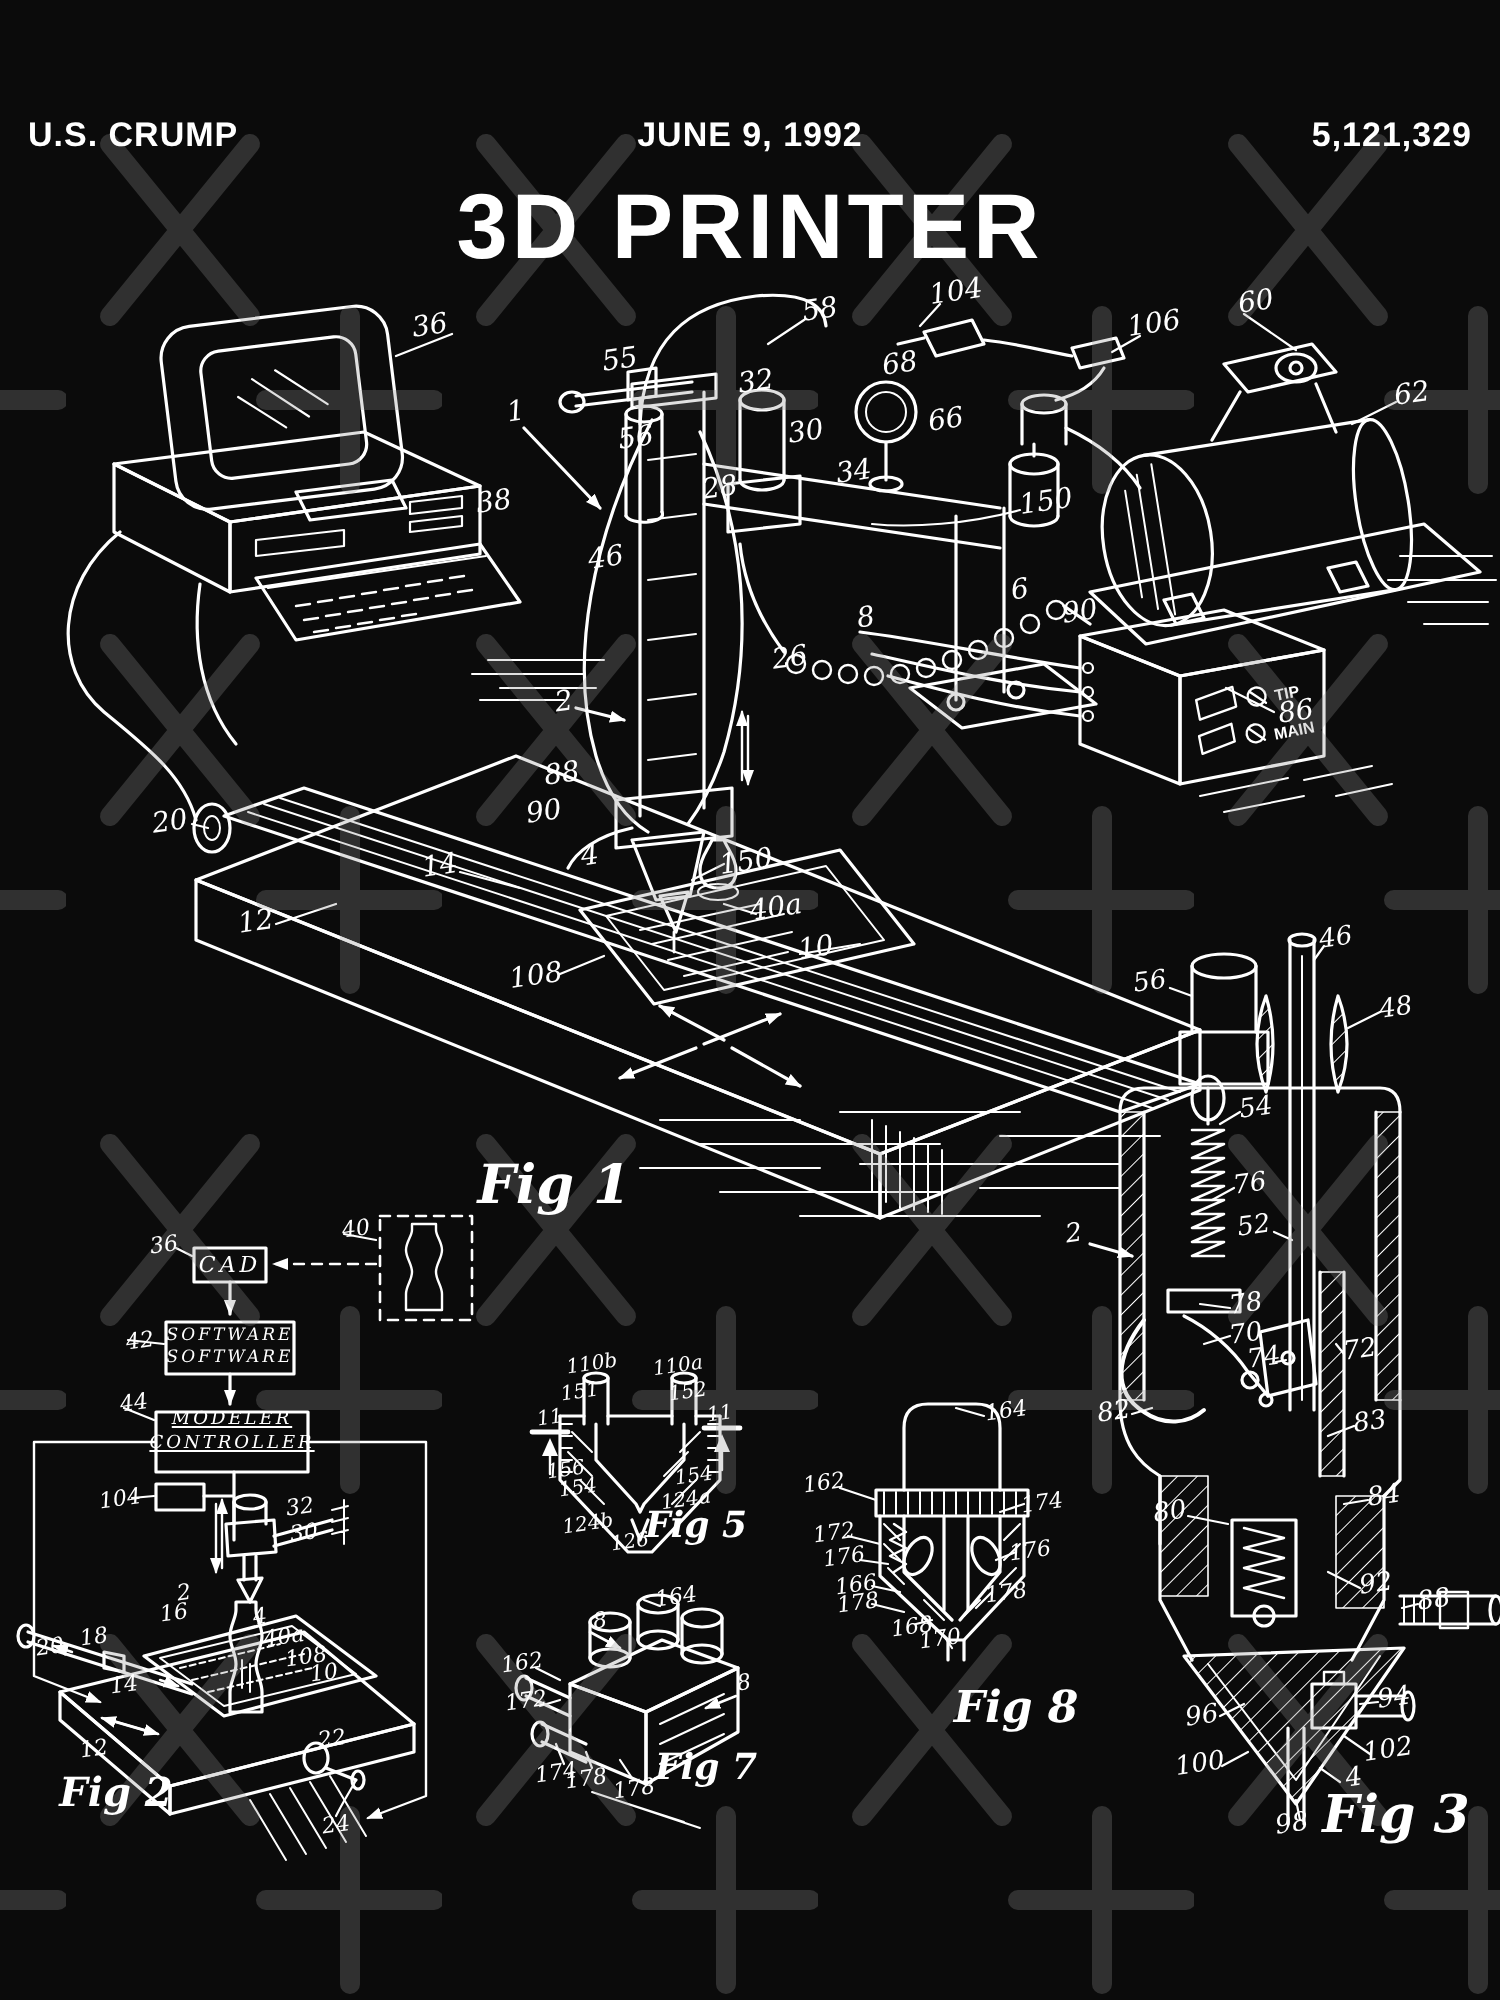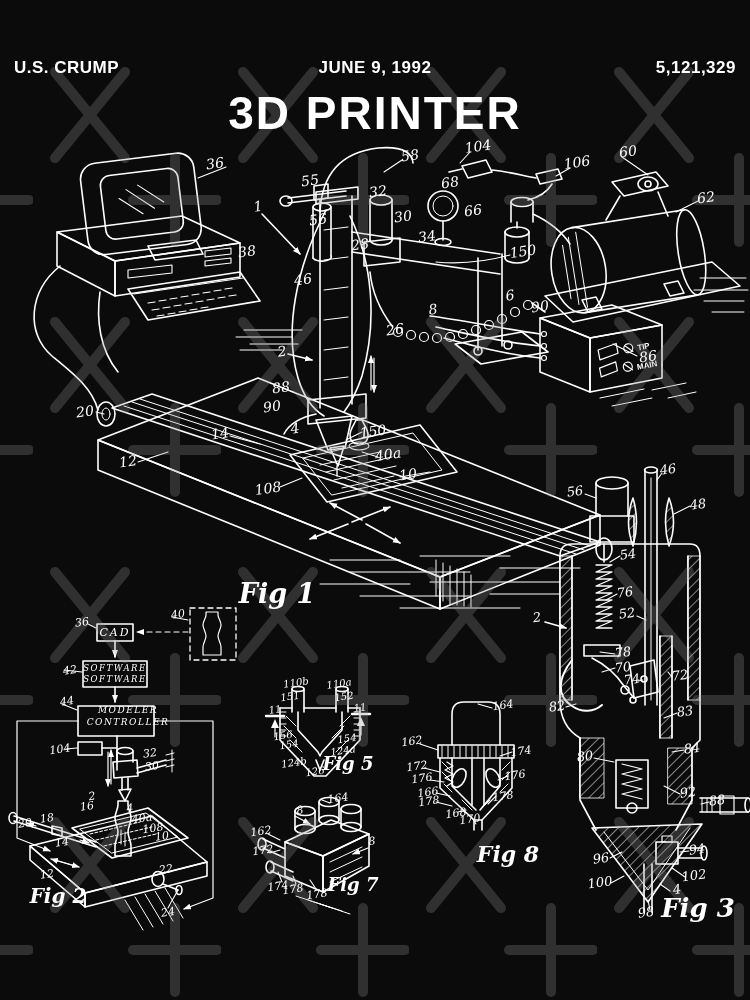--- a/index.html
+++ b/index.html
@@ -369,21 +369,21 @@
   <div class="hdr hdr-right">5,121,329</div>
   <div class="title">3D PRINTER</div>
 
   <div class="fbox" style="left:97px;top:624px;width:36px;height:17px;font-size:11px;letter-spacing:2px;">
     <span>CAD</span>
   </div>
   <div class="fbox" style="left:83px;top:661px;width:64px;height:26px;font-size:8.5px;letter-spacing:1.5px;line-height:1.25;">
     <span>SOFTWARE</span>
     <span>SOFTWARE</span>
   </div>
-  <div class="fbox" style="left:90px;top:706px;width:76px;height:22px;font-size:9px;letter-spacing:1.5px;line-height:1.3;">
+  <div class="fbox" style="left:78px;top:706px;width:76px;height:22px;font-size:9px;letter-spacing:1.5px;line-height:1.3;text-decoration:underline;">
     <span>MODELER</span>
     <span>CONTROLLER</span>
   </div>
 
 </div>
 
 <div id="labels-layer">
       <span class="ref" style="left: 215px; top: 164px; font-size: 14px;">36</span>
       <span class="ref" style="left: 258px; top: 207px; font-size: 14px;">1</span>
       <span class="ref" style="left: 410px; top: 156px; font-size: 14px;">58</span>

